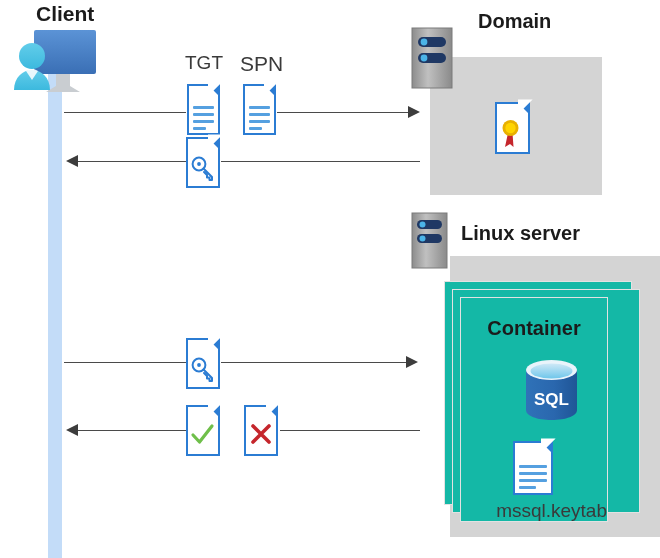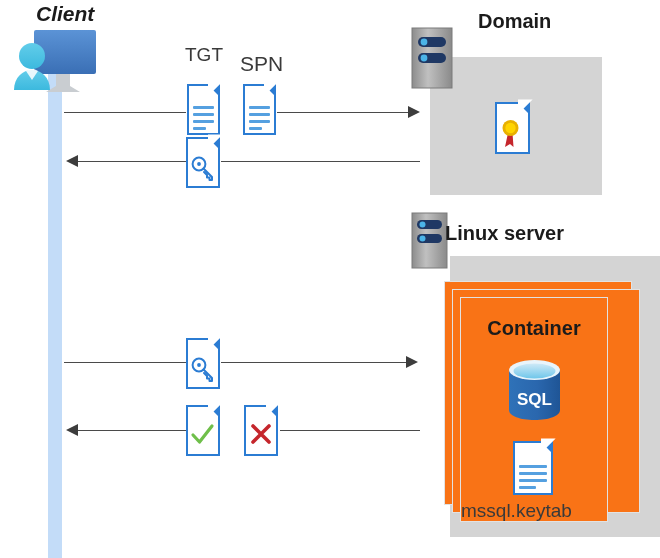--- a/index.html
+++ b/index.html
@@ -31,21 +31,21 @@
     line-height: 1.15;
   }
 
   
   #lifeline {
     left: 48px; top: 62px; width: 14px; height: 496px;
     background: #c3dcf8;
   }
 
   
-  #client-title { left: 36px; top: 2px; font-size: 21px; font-style: italic; }
+  #client-title { left: 36px; top: 2px; font-size: 21px; }
   #client-icon { left: 8px; top: 26px; width: 108px; height: 72px; }
 
   
   .arrow-line {
     height: 0;
     border-top: 1.6px solid #4a4a4a;
   }
   .arrow-head {
     width: 0; height: 0;
   }
@@ -104,34 +104,34 @@
 
   
   .gray-panel { background: #d4d4d4; }
 
   
   .server-icon { position: absolute; }
 
   
   .card {
     position: absolute;
-    background: #f97316;
+    background: #14b8a6;
     border: 1px solid #e2e2e2;
     box-sizing: border-box;
   }
 
   #container-title {
     left: 0; right: 0; top: 316px;
     text-align: center;
     font-size: 20px;
   }
   #dc-title { left: 478px; top: 2px; font-size: 20px; width: 190px; margin-top: 8px; }
-  #linux-title { left: 445px; top: 222px; font-size: 20px; }
-
-  #tgt-label { left: 185px; top: 44px; font-size: 19px; }
+  #linux-title { left: 461px; top: 222px; font-size: 20px; }
+
+  #tgt-label { left: 185px; top: 52px; font-size: 19px; }
   #spn-label { left: 240px; top: 52px; font-size: 21px; }
   #accepted-denied { left: 146px; top: 466px; font-size: 19px; }
 </style>
 </head>
 <body>
 
 <div id="canvas">
 
   <div class="abs" id="lifeline"></div>
 
@@ -301,21 +301,21 @@
     </svg>
   </div>
 
   <div class="abs bold-label" id="linux-title">Linux server</div>
 
   <div class="abs card" style="left:444px; top:281px; width:188px; height:224px;"></div>
   <div class="abs card" style="left:452px; top:289px; width:188px; height:224px;"></div>
   <div class="abs card" style="left:460px; top:297px; width:148px; height:225px;">
     <div class="abs bold-label" id="container-title" style="position:absolute;left:0;right:0;top:19px;text-align:center;font-size:20px;">Container</div>
 
-    <div class="abs" style="left:44px; top:60px;text-align:right;">
+    <div class="abs" style="left:61px; top:60px;text-align:right;">
       <svg width="59" height="65" viewBox="0 0 59 65" xmlns="http://www.w3.org/2000/svg">
         <defs>
           <linearGradient id="dbBody" x1="0" y1="0" x2="1" y2="0">
             <stop offset="0%" stop-color="#2f72b8"></stop>
             <stop offset="55%" stop-color="#2a67ae"></stop>
             <stop offset="100%" stop-color="#1f5596"></stop>
           </linearGradient>
           <linearGradient id="dbTop" x1="0" y1="0" x2="0" y2="1">
             <stop offset="0%" stop-color="#cfe9f7"></stop>
             <stop offset="100%" stop-color="#6ec6ea"></stop>
@@ -333,16 +333,16 @@
       <div class="corner-fill"></div>
       <div class="corner-cut"></div>
       <div class="lines" style="top:24px;">
           <i></i>
           <i></i>
           <i></i>
           <i></i>
         </div>
     </div>
 
-    <div class="abs plain-label" style="position:absolute;left:0;right:0;top:202px;text-align:left;font-size:19px;">mssql.keytab</div>
+    <div class="abs plain-label" style="position:absolute;left:0;right:0;top:202px;text-align:right;font-size:19px;">mssql.keytab</div>
   </div>
 
 </div>
 
 </body></html>

